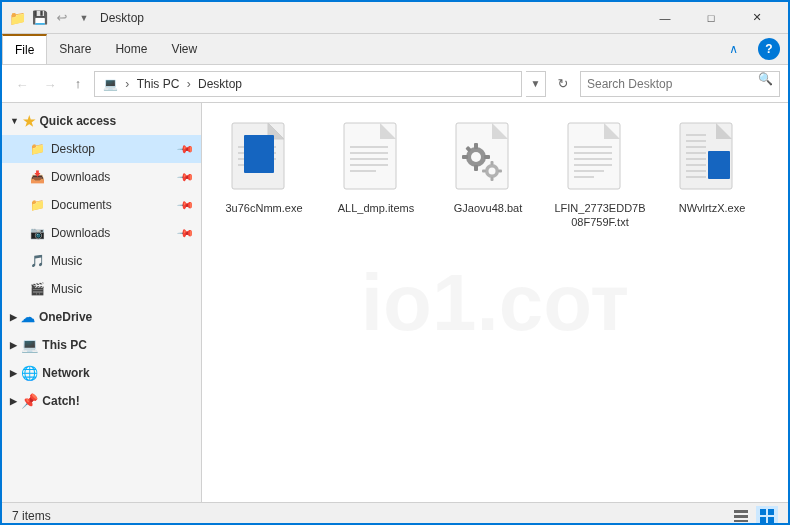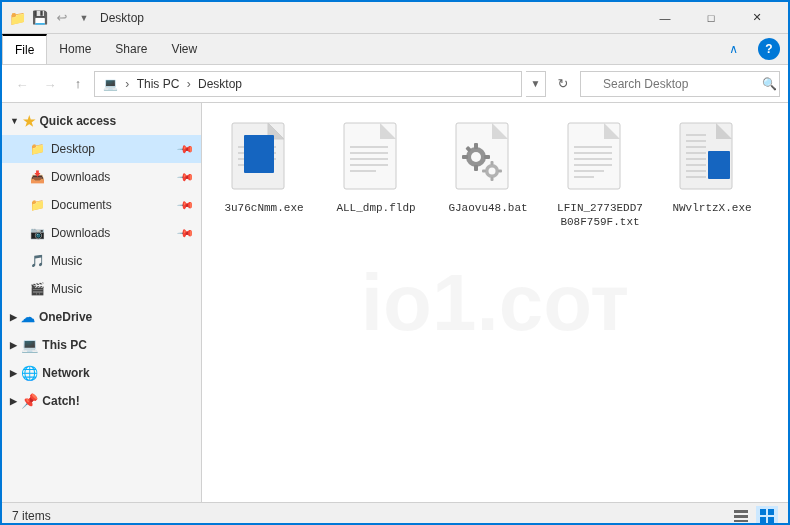--- a/index.html
+++ b/index.html
@@ -67,21 +67,21 @@
     .ribbon-tab {
       padding: 0 12px;
       display: flex;
       align-items: center;
       font-size: 12px;
       cursor: pointer;
       color: #333;
     }
     .ribbon-tab.active {
       background: #fff;
-      border-top: 2px solid #000000;
+      border-top: 2px solid #a16207;
       border-left: 1px solid #d0d0d0;
       border-right: 1px solid #d0d0d0;
       color: #000;
     }
 
     
     .address-bar {
       display: flex;
       align-items: center;
       height: 38px;
@@ -144,22 +144,21 @@
       cursor: pointer;
       color: #666;
       border-radius: 2px;
       font-size: 13px;
     }
     .search-box {
       width: 200px;
       height: 26px;
       border: 1px solid #ccc;
       display: flex;
-      align-items: center;
-      padding: 0 22px;
+      padding: 0 6px;
       gap: 4px;
       background: #fff;
     }
     .search-box input {
       border: none;
       outline: none;
       font-size: 12px;
       color: #666;
       flex: 1;
       background: transparent;
@@ -247,21 +246,20 @@
       z-index: 1;
     }
     .file-item {
       display: flex;
       flex-direction: column;
       align-items: center;
       width: 100px;
       cursor: pointer;
       padding: 4px;
       border-radius: 2px;
-      font-family: Liberation Mono, monospace;
     }
     .file-icon {
       width: 80px;
       height: 80px;
       display: flex;
       align-items: center;
       justify-content: center;
     }
     .file-name {
       font-size: 11px;
@@ -326,22 +324,22 @@
   <div class="title-bar-controls">
     <div class="title-control">—</div>
     <div class="title-control">□</div>
     <div class="title-control close">✕</div>
   </div>
 </div>
 
 <div class="ribbon">
   <div class="ribbon-tabs">
     <div class="ribbon-tab active">File</div>
+    <div class="ribbon-tab">Share</div>
     <div class="ribbon-tab">Home</div>
-    <div class="ribbon-tab">Share</div>
     <div class="ribbon-tab">View</div>
     <div style="flex:1;"></div>
     <div class="ribbon-tab" style="color:#0078d7;">∧</div>
     <div class="ribbon-tab" style="background:#0078d7; color:#fff; border-radius:50%; width:22px; height:22px; margin:4px 8px; padding:0; display:flex; align-items:center; justify-content:center; font-weight:bold;">?</div>
   </div>
 </div>
 
 <div class="address-bar">
   <div class="nav-btn disabled">←</div>
   <div class="nav-btn disabled">→</div>
@@ -453,21 +451,21 @@
             <rect x="4" y="2" width="52" height="66" rx="2" fill="#f8f8f8" stroke="#ccc" stroke-width="1"></rect>
             <polygon points="40,2 56,18 40,18" fill="#d8d8d8"></polygon>
 
             <line x1="10" y1="26" x2="48" y2="26" stroke="#ccc" stroke-width="1.5"></line>
             <line x1="10" y1="32" x2="48" y2="32" stroke="#ccc" stroke-width="1.5"></line>
             <line x1="10" y1="38" x2="48" y2="38" stroke="#ccc" stroke-width="1.5"></line>
             <line x1="10" y1="44" x2="48" y2="44" stroke="#ccc" stroke-width="1.5"></line>
             <line x1="10" y1="50" x2="36" y2="50" stroke="#ccc" stroke-width="1.5"></line>
           </svg>
         </div>
-        <div class="file-name">ALL_dmp.fldp</div>
+        <div class="file-name">ALL_dmp.items</div>
       </div>
 
 
       <div class="file-item">
         <div class="file-icon">
           <svg width="72" height="76" viewBox="0 0 72 76">
             <rect x="4" y="2" width="52" height="66" rx="2" fill="#f8f8f8" stroke="#ccc" stroke-width="1"></rect>
             <polygon points="40,2 56,18 40,18" fill="#d8d8d8"></polygon>
 
             <circle cx="24" cy="36" r="10" fill="#888" opacity="0.9"></circle>

